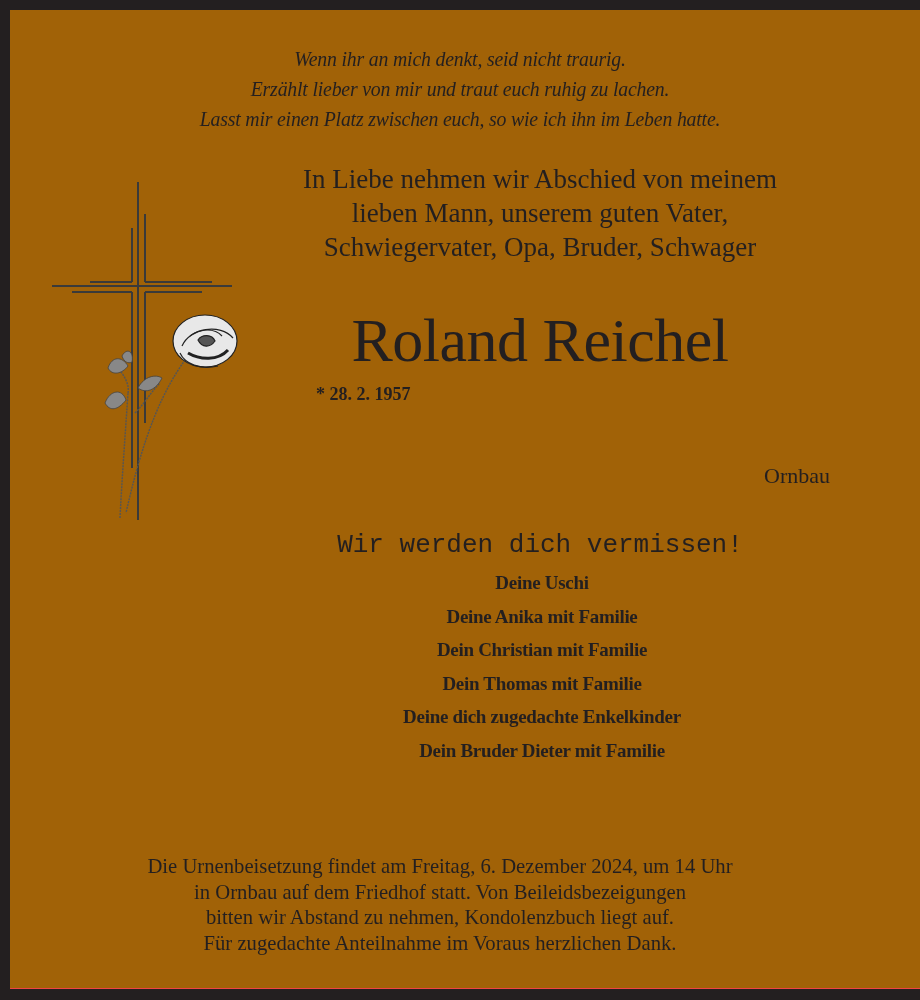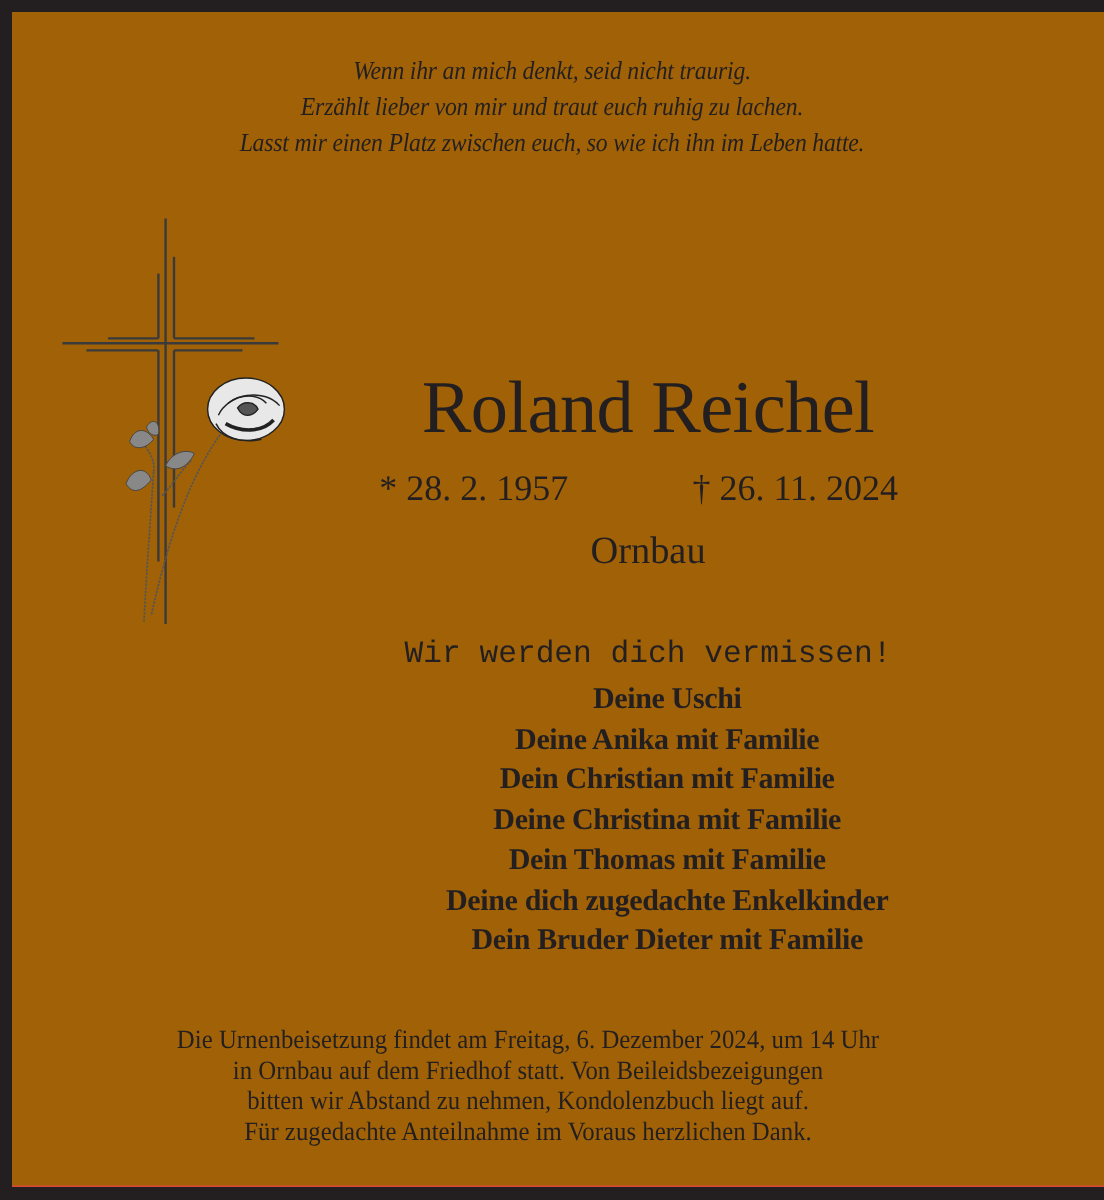--- a/index.html
+++ b/index.html
@@ -37,35 +37,35 @@
   .intro {
     left: 240px; width: 580px; top: 152px;
     font-size: 27px; line-height: 34px;
   }
   .name {
     left: 240px; width: 580px; top: 290px;
     font-size: 62px; line-height: 80px;
     font-weight: normal; letter-spacing: -0.5px;
   }
   .dates {
-    top: 381px; font-size: 30px; font-weight: normal; line-height: 34px;
+    top: 367px; font-size: 18px; font-weight: bold; line-height: 34px;
   }
   .birth { left: 306px; }
   .death { left: 567px; }
   .place {
-    left: 240px; width: 580px; top: 431px;
-    font-size: 32px; line-height: 34px;
+    left: 240px; width: 580px; top: 449px;
+    font-size: 22px; line-height: 34px; text-align: right;
   }
   .closing {
     left: 240px; width: 580px; top: 518px;
     font-size: 26px; line-height: 34px; font-family: Liberation Mono, monospace;
   }
   .family {
-    left: 196px; width: 700px; top: 556px;
-    font-size: 25px; font-weight: bold; line-height: 33.5px;
+    left: 182px; width: 700px; top: 556px;
+    font-size: 19px; font-weight: bold; line-height: 33.5px;
     letter-spacing: -0.3px;
   }
   .family div { white-space: nowrap; }
   .notice {
     left: 40px; width: 780px; top: 843px;
     font-size: 22px; line-height: 25.5px;
     transform: scaleX(0.94);
     transform-origin: center top;
   }
   .notice div { white-space: nowrap; }
@@ -115,35 +115,38 @@
     <g stroke="#222" fill="none" stroke-width="1.2">
       <ellipse cx="155" cy="163" rx="32" ry="26" fill="#e8e8e8"></ellipse>
       <path d="M132 168 C 140 150, 170 145, 183 160"></path>
       <path d="M138 175 C 150 182, 168 183, 178 172" stroke-width="3"></path>
       <path d="M140 158 C 150 150, 165 150, 172 158"></path>
       <path d="M148 162 C 152 156, 162 156, 165 163 C 160 170, 152 170, 148 162 Z" fill="#555"></path>
       <path d="M130 175 C 135 186, 150 192, 168 188"></path>
     </g>
   </svg>
 
+  <div class="abs intro center">
+    <div>In Liebe nehmen wir Abschied von meinem</div>
+    <div>lieben Mann, unserem guten Vater,</div>
+    <div>Schwiegervater, Opa, Bruder, Schwager</div>
+  </div>
 
   <div class="abs name center">Roland Reichel</div>
 
   <div class="abs dates birth">* 28. 2. 1957</div>
-  <div class="abs dates death">† 26. 11. 2024</div>
 
   <div class="abs place center">Ornbau</div>
 
   <div class="abs closing center">Wir werden dich vermissen!</div>
 
   <div class="abs family center">
     <div>Deine Uschi</div>
     <div>Deine Anika mit Familie</div>
     <div>Dein Christian mit Familie</div>
-    <div>Deine Christina mit Familie</div>
     <div>Dein Thomas mit Familie</div>
     <div>Deine dich zugedachte Enkelkinder</div>
     <div>Dein Bruder Dieter mit Familie</div>
   </div>
 
   <div class="abs notice center">
     <div>Die Urnenbeisetzung findet am Freitag, 6. Dezember 2024, um 14 Uhr</div>
     <div>in Ornbau auf dem Friedhof statt. Von Beileidsbezeigungen</div>
     <div>bitten wir Abstand zu nehmen, Kondolenzbuch liegt auf.</div>
     <div>Für zugedachte Anteilnahme im Voraus herzlichen Dank.</div>

